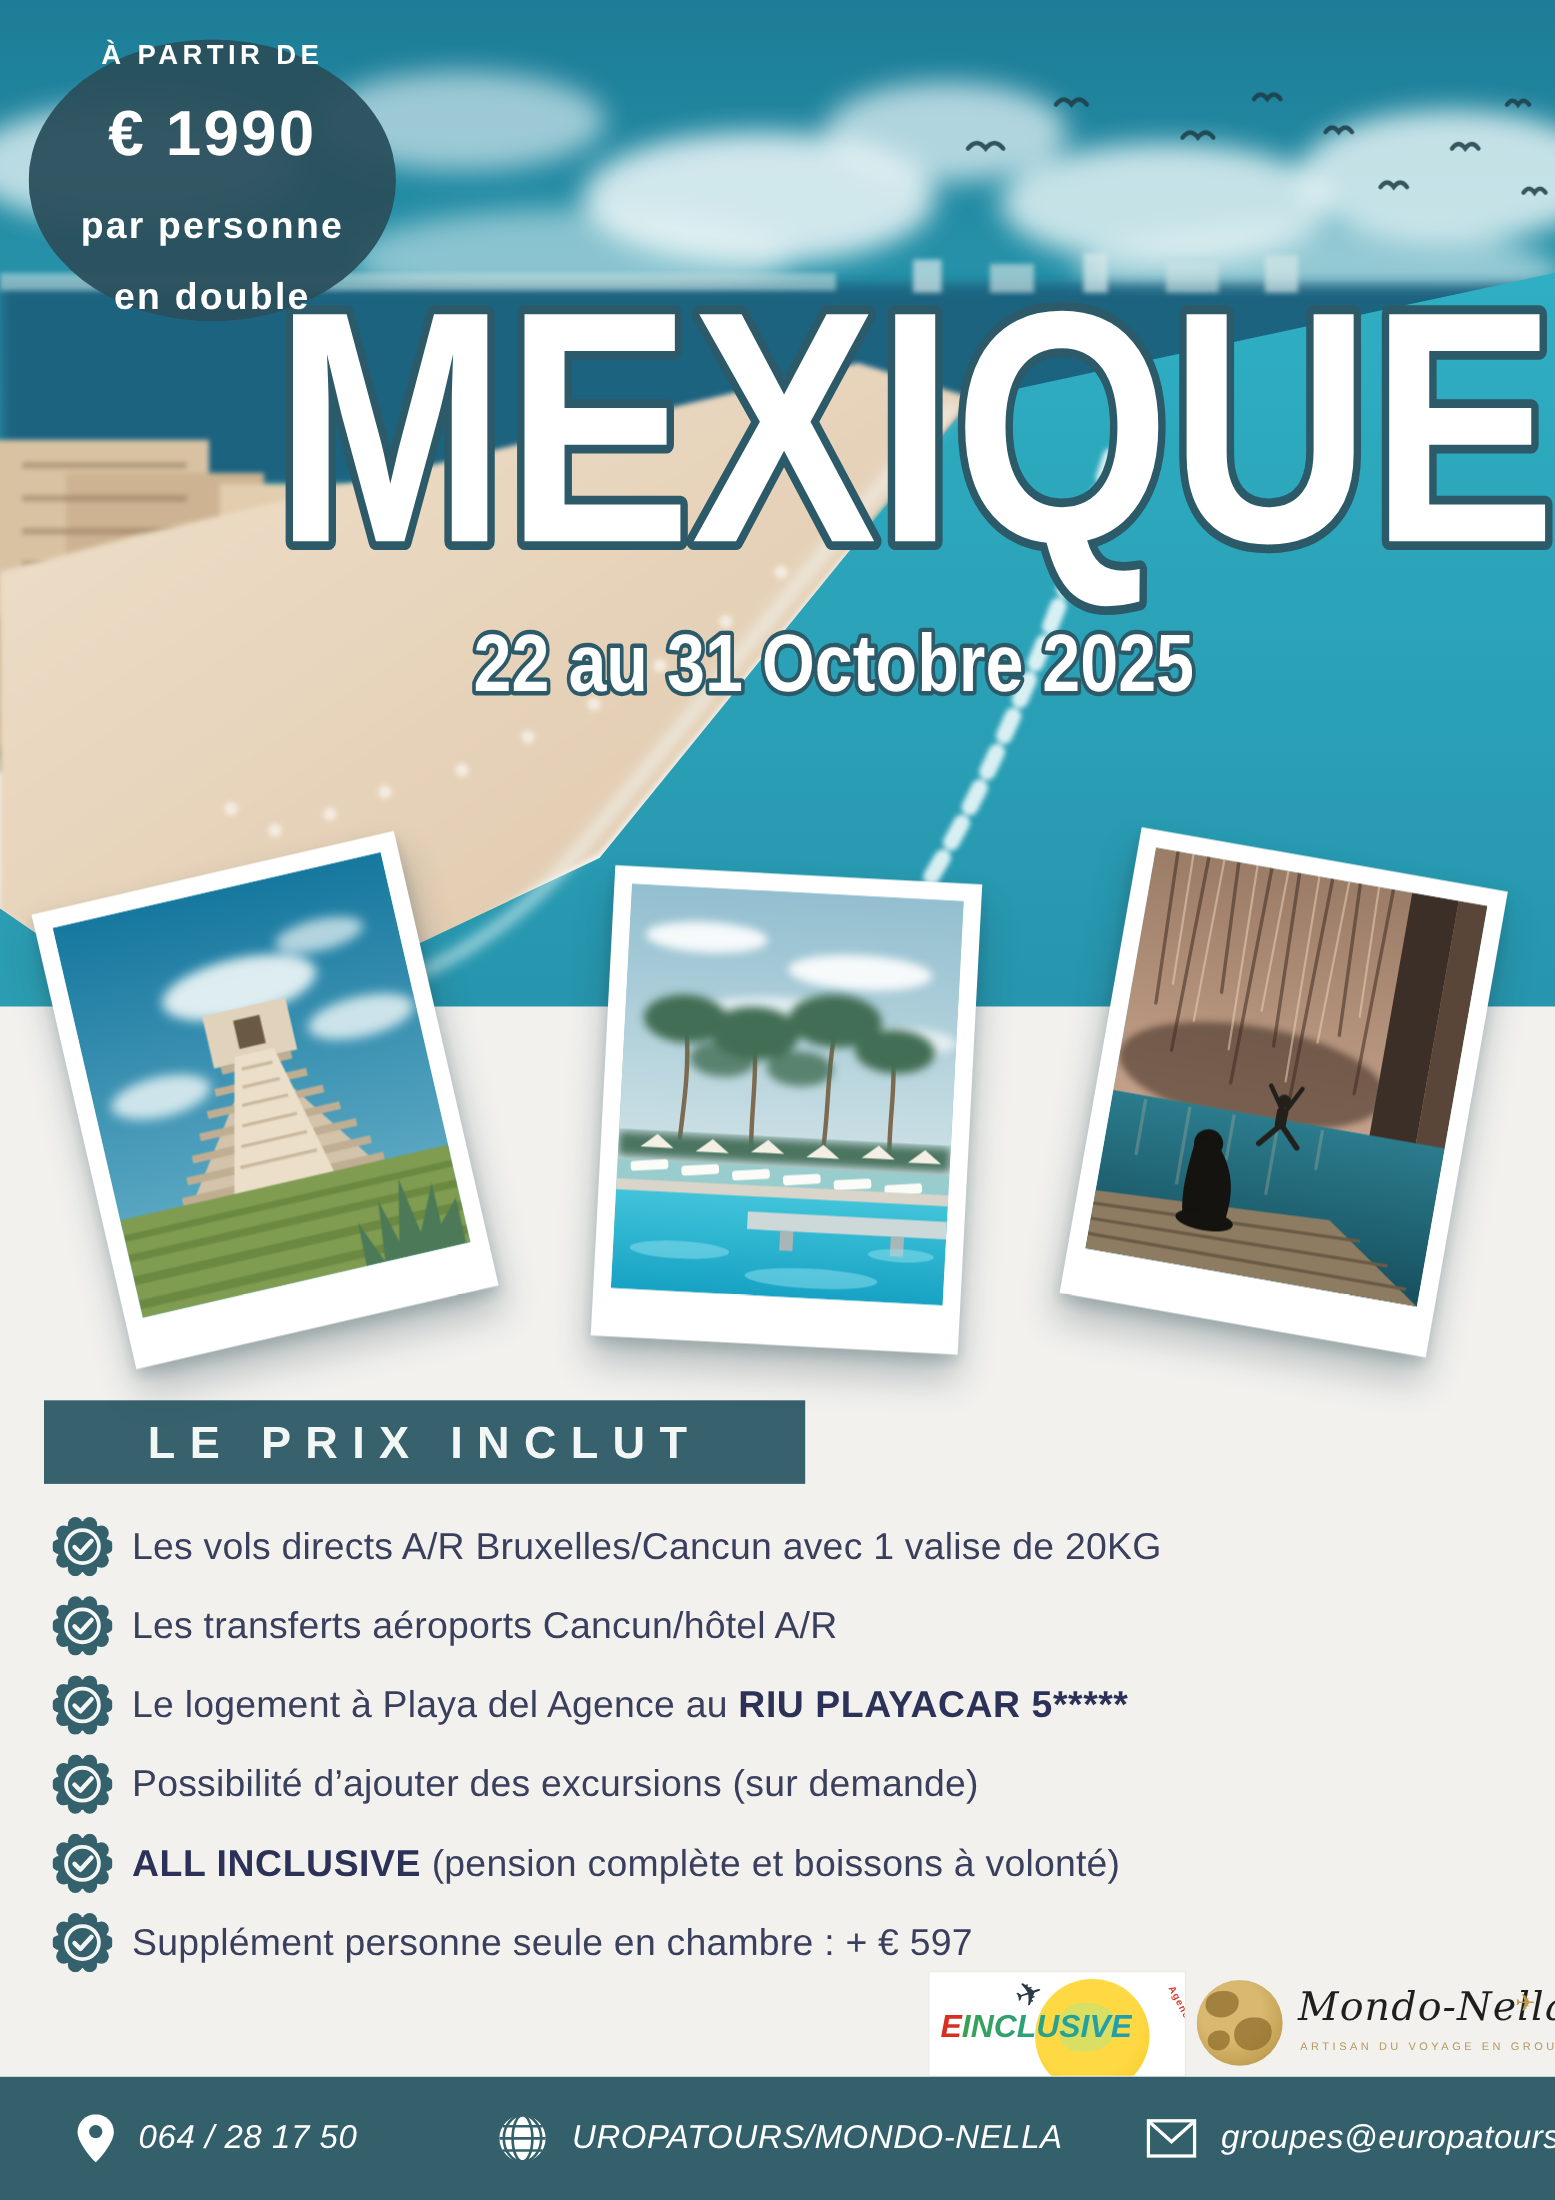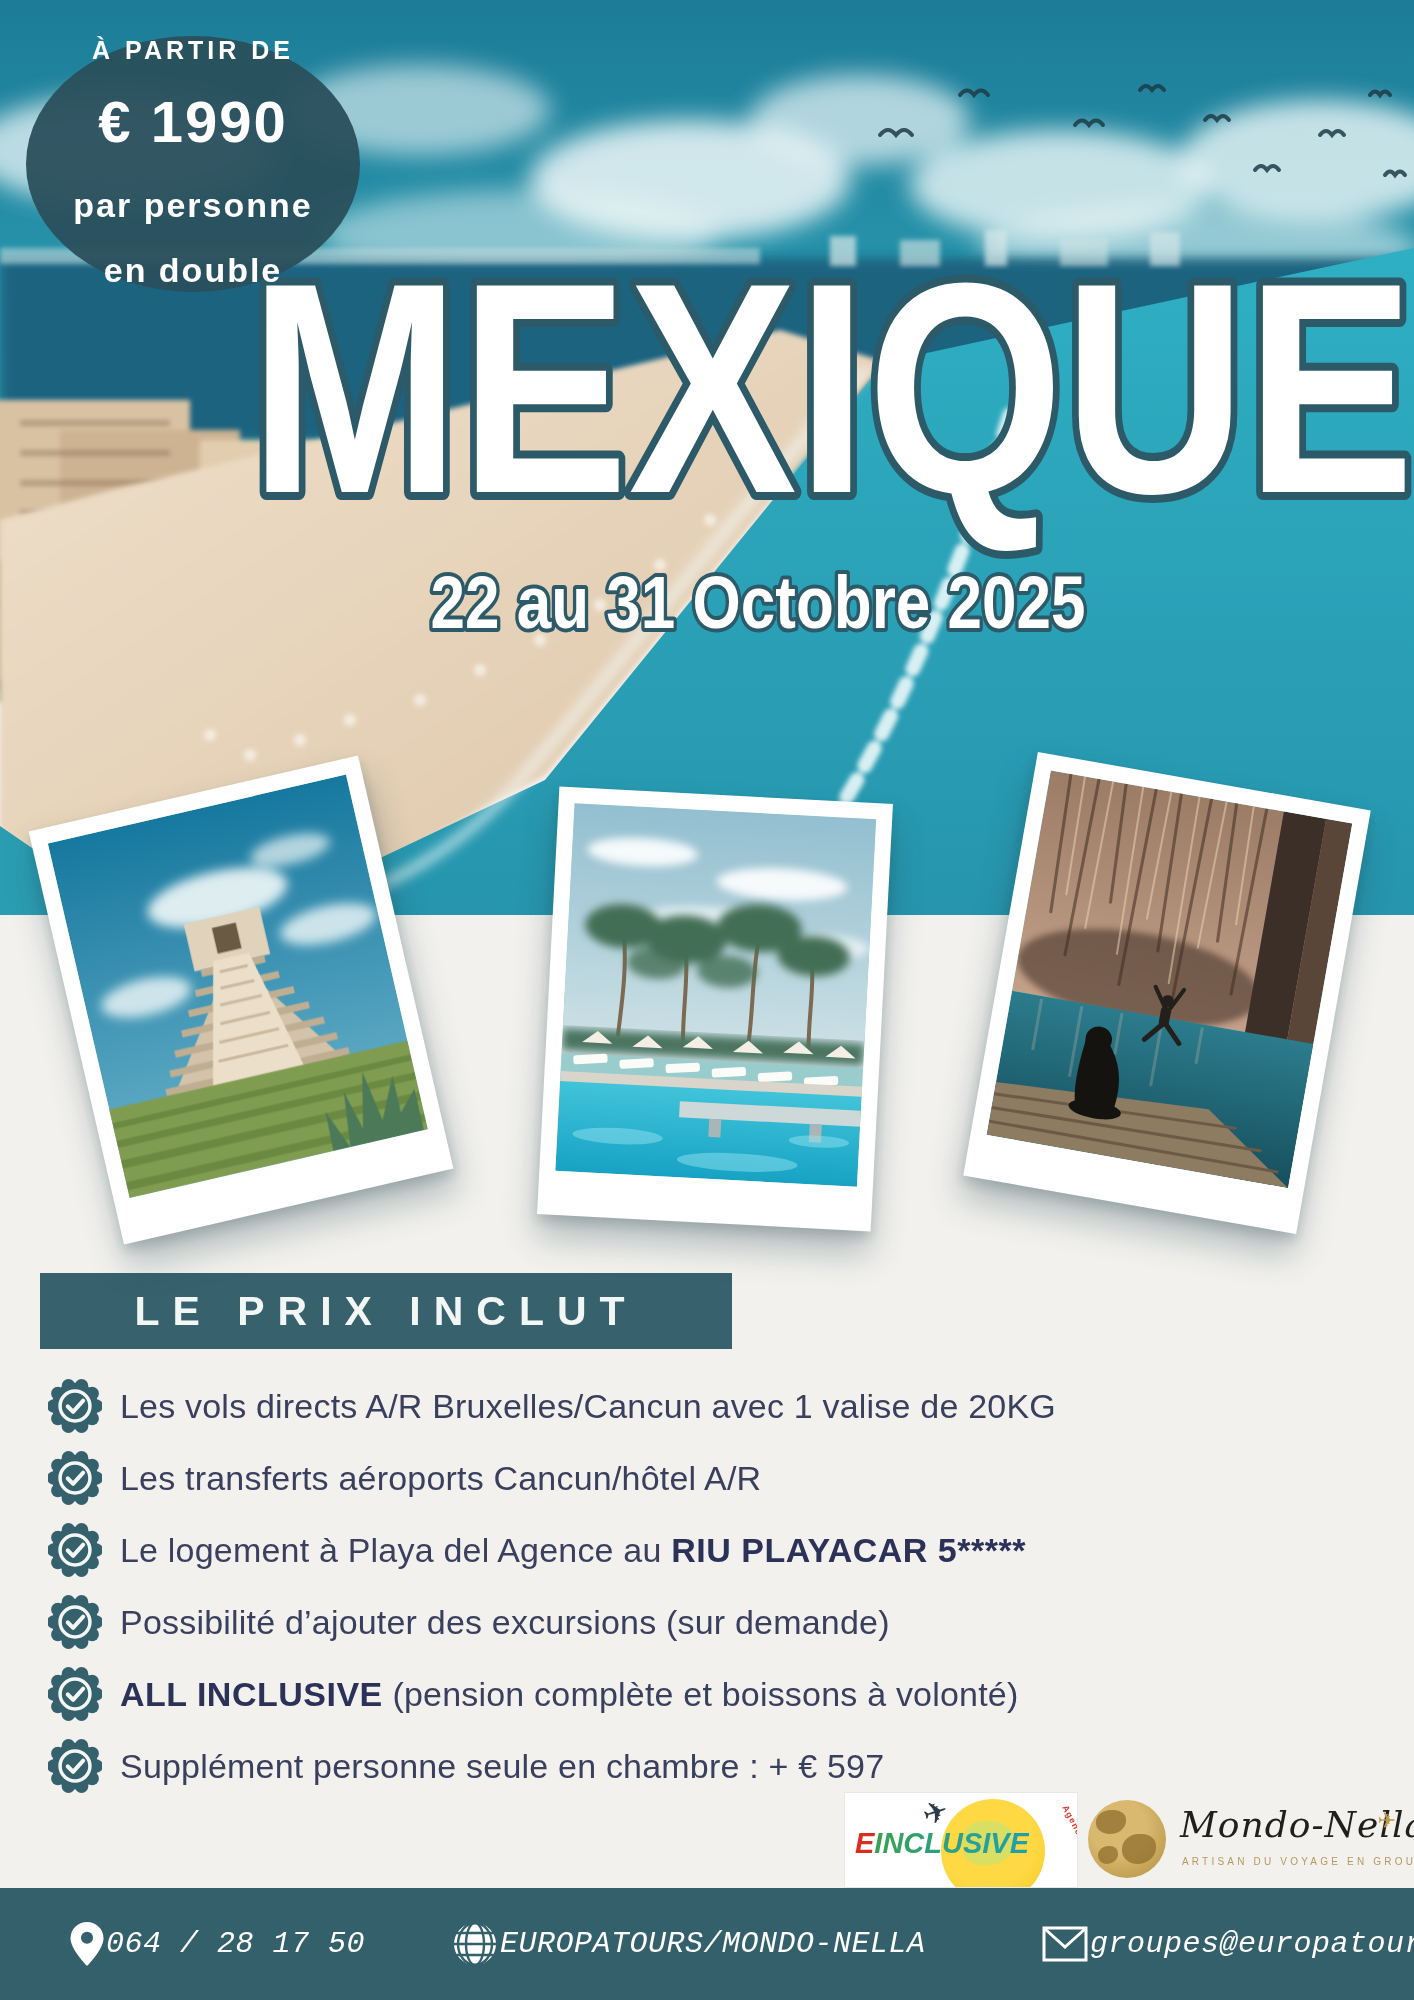--- a/index.html
+++ b/index.html
@@ -67,22 +67,22 @@
   .logo-mondo .globe{ position:absolute; left:0; top:2px; width:78px; height:78px; border-radius:50%;
     background:radial-gradient(circle at 40% 35%, #d8b96f 0 40%, #c2a053 75%, #ac8a3e 100%); overflow:hidden; }
   .logo-mondo .gland{ position:absolute; background:#8f6f2c; opacity:.75; border-radius:50% 40% 55% 45%; }
   .logo-mondo .script{ position:absolute; left:92px; top:6px; font-family:"DejaVu Serif", serif; font-style:italic;
     font-size:36px; color:#201f1d; letter-spacing:1px; white-space:nowrap; }
   .logo-mondo .plane{ position:absolute; right:-2px; top:10px; font-size:22px; color:#bb9a4b; }
   .logo-mondo .tagline{ position:absolute; left:94px; top:58px; font-size:10px; letter-spacing:3.2px; color:#b3995f; white-space:nowrap; }
 
   
   .footer{ position:absolute; left:0; top:1888px; width:1414px; height:112px; background:#33606a; z-index:7; }
-  .footer .contact{ position:absolute; top:0; height:112px; display:flex; align-items:center; gap:2px;
-    color:#fff; font-size:30px; font-style:italic; letter-spacing:.5px;font-family:Liberation Mono, monospace; }
+  .footer .contact{ position:absolute; top:0; height:112px; display:flex; align-items:center; gap:22px;
+    color:#fff; font-size:30px; font-style:italic; letter-spacing:.5px; }
   .footer .contact.phone{ left:70px; }
   .footer .contact.web{ left:452px; }
   .footer .contact.email{ left:1042px; }
   .footer svg{ display:block; }
 </style>
 </head>
 <body>
 
 <div class="poster">
 
@@ -522,21 +522,21 @@
       <svg width="46" height="46" viewBox="0 0 46 46">
         <circle cx="23" cy="23" r="21" fill="#ffffff"></circle>
         <g stroke="#33606a" stroke-width="2.4" fill="none">
           <ellipse cx="23" cy="23" rx="9" ry="21"></ellipse>
           <ellipse cx="23" cy="23" rx="17" ry="21"></ellipse>
           <line x1="2" y1="23" x2="44" y2="23"></line>
           <line x1="5" y1="12" x2="41" y2="12"></line>
           <line x1="5" y1="34" x2="41" y2="34"></line>
         </g>
       </svg>
-      <span>EUROPATOURS/MONDO-NELLA</span>
+      <span>UROPATOURS/MONDO-NELLA</span>
     </div>
     <div class="contact email">
       <svg width="46" height="40" viewBox="0 0 46 40">
         <rect x="2" y="4" width="42" height="32" fill="none" stroke="#ffffff" stroke-width="3"></rect>
         <path d="M3 5 L23 23 L43 5" fill="none" stroke="#ffffff" stroke-width="3"></path>
       </svg>
       <span>groupes@europatours.be</span>
     </div>
   </div>
 

